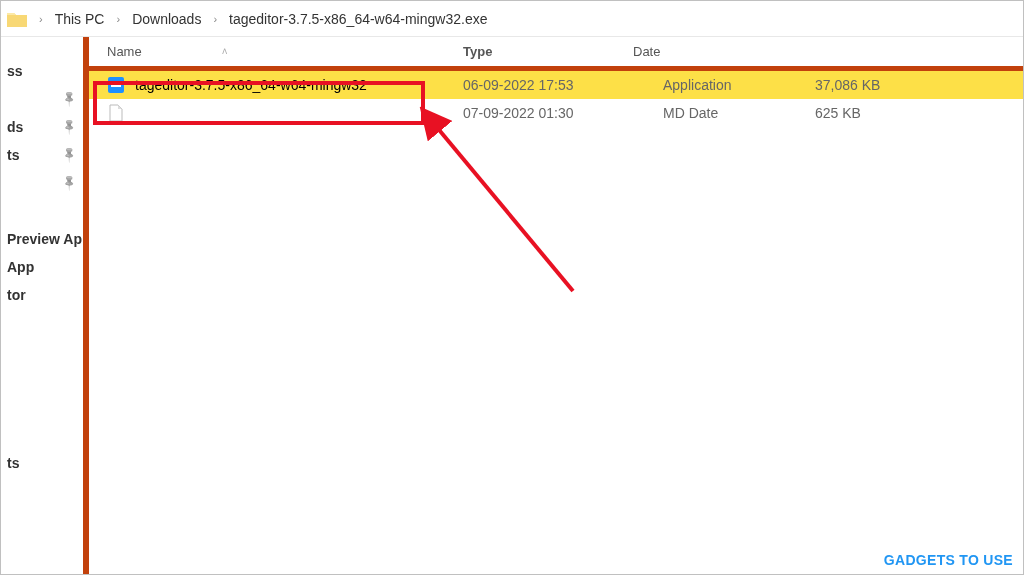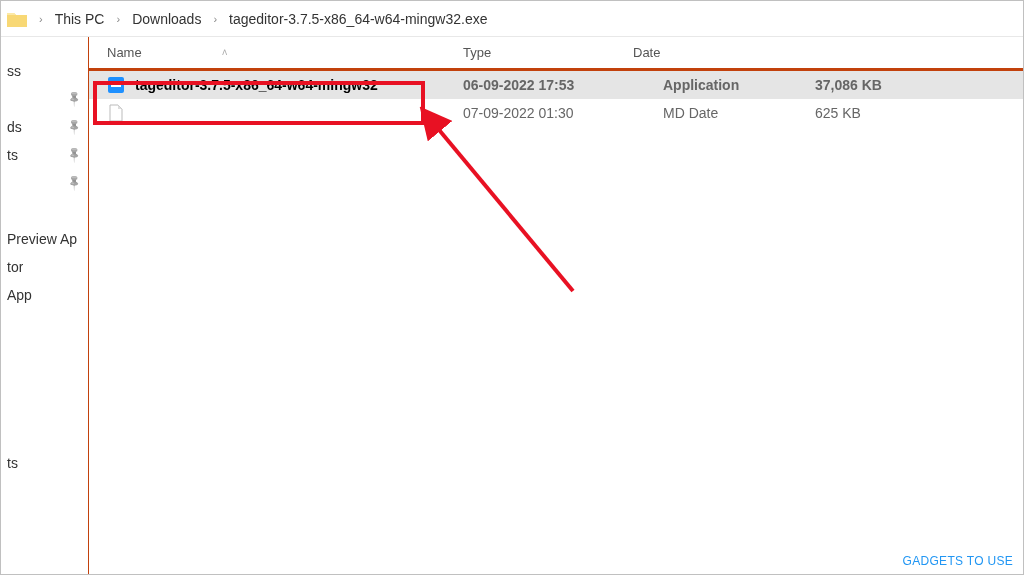--- a/index.html
+++ b/index.html
@@ -27,25 +27,26 @@
     .bc-sep { color: #888; font-size: 11px; margin: 0 6px; }
     .bc-item { cursor: default; padding: 2px 4px; text-align: center; }
     
     
     .main {
       display: flex;
       height: calc(100% - 36px);
     }
     .sidebar {
       width: 88px;
-      border-right: 1px solid #c2410c;
+      border-right: 6px solid #c2410c;
       padding-top: 20px;
       font-size: 14px;
       color: #333;
       overflow: hidden;
+      font-weight: bold;
     }
     .sidebar-item {
       display: flex;
       align-items: center;
       height: 28px;
       padding-left: 6px;
       padding-right: 0;
       gap: 10px;
       white-space: nowrap;
       overflow: hidden;
@@ -63,64 +64,64 @@
     .filelist {
       flex: 1;
       position: relative;
     }
     .headers {
       display: flex;
       font-size: 13px;
       color: #555;
       height: 34px;
       align-items: center;
-      border-bottom: 3px solid #c2410c;
+      border-bottom: 5px solid #c2410c;
     }
     .col { padding-left: 18px; }
     .col-name { width: 356px; display:flex; align-items:center; gap: 80px;}
     .col-date { width: 200px; }
-    .col-type { width: 170px; }
+    .col-type { width: 170px; font-weight: bold; }
     .col-size { width: 170px; }
     .sort-caret { font-size: 10px; color: #aaa; }
     
     .rows { font-size: 14px; }
     .row {
       display: flex;
       height: 28px;
       align-items: center;
       cursor: default;
     }
     .row .cell { padding-left: 18px; }
     .row .c-name { width: 356px; display: flex; align-items: center; gap: 10px; white-space: nowrap; overflow: hidden; }
     .row .c-date { width: 200px; color: #666; }
     .row .c-type { width: 170px; color: #666; }
     .row .c-size { width: 170px; color: #666; text-align: left; padding-right: 60px; padding-left: 0;}
-    .row.selected { background: #e5e5e5; font-weight: bold; }
+    .row.selected { background: #fde047; }
     .file-icon { width: 18px; height: 18px; flex: 0 0 18px; }
     .file-icon.app svg, .file-icon.doc svg { width:100%; height:100%; }
     
     
     .anno {
       position: absolute;
       pointer-events: none;
     }
     .red-box {
       left: 92px; top: 80px; width: 332px; height: 44px;
       border: 4px solid #e81123;
     }
     .arrow-svg {
       left: 412px; top: 90px;
     }
     
     .watermark {
       position: absolute;
       right: 10px; bottom: 6px;
-      font-size: 12px;
+      font-size: 14px;
       color: #2196f3;
-      font-weight: normal;
+      font-weight: bold;
       letter-spacing: 0.3px;
     }
   </style>
 </head>
 <body>
 
 <div class="wrapper">
 
   <div class="breadcrumb-bar">
     <span class="folder-icon-small">
@@ -157,24 +158,24 @@
         </div>
         <div class="sidebar-item">
           <span class="label"></span>
           <span class="pin pin-right" style="transform: rotate(-45deg); font-size: 11px; filter: grayscale(1) opacity(0.6);">📌</span>
         </div>
         <div style="height: 28px;"></div>
         <div class="sidebar-item">
           <span class="label">Preview Ap</span>
         </div>
         <div class="sidebar-item">
+          <span class="label">App</span>
+        </div>
+        <div class="sidebar-item">
           <span class="label">tor</span>
-        </div>
-        <div class="sidebar-item">
-          <span class="label">App</span>
         </div>
         <div style="height: 28px;"></div>
         <div class="sidebar-item">
           <span class="label"></span>
         </div>
         <div style="height: 28px;"></div>
         <div style="height: 28px;"></div>
         <div style="height: 28px;"></div>
         <div class="sidebar-item">
           <span class="label">ts</span>

